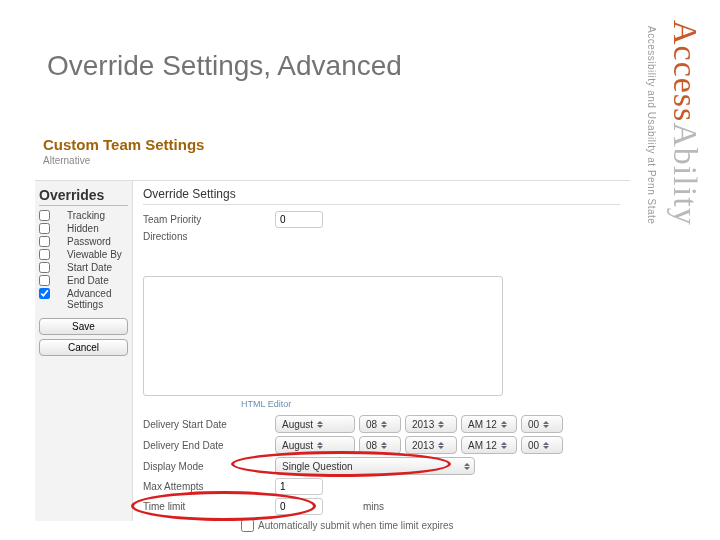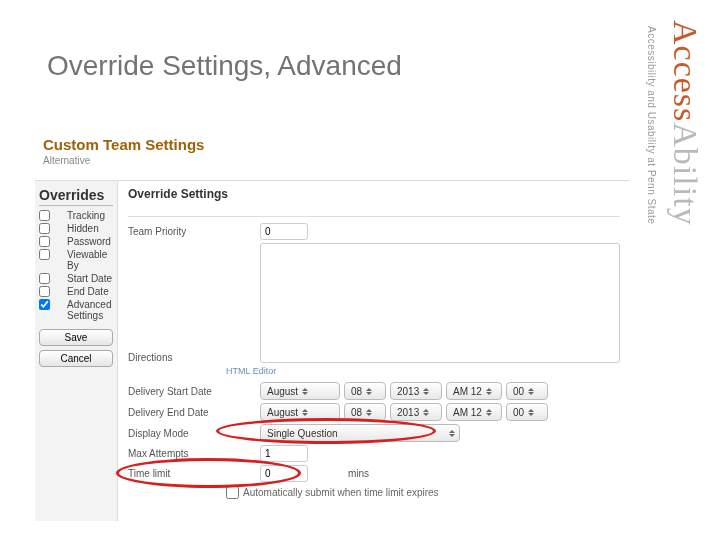--- a/index.html
+++ b/index.html
@@ -82,25 +82,25 @@
     border: 1px solid #aaa;
     border-radius: 4px;
     background: linear-gradient(#fff,#e6e6e6);
     cursor: pointer;
   }
   .main {
     flex: 1;
     padding: 6px 10px;
   }
   .main-head {
-    font-weight: bold;
+    font-weight: normal;
     font-size: 12px;
     margin-bottom: 6px;
     border-bottom: 1px solid #ddd;
-    padding-bottom: 15px;
+    padding-bottom: 3px;
   }
   .form-row {
     display: flex;
     align-items: center;
     margin: 3px 0;
     font-size: 10px;
     color: #555;
     gap: 34px;
   }
   .form-label {
@@ -250,21 +250,21 @@
     </div>
 
     <div class="main">
       <div class="main-head">Override Settings</div>
 
       <div class="form-row">
         <div class="form-label">Team Priority</div>
         <input class="txtin number" value="0" style="">
       </div>
 
-      <div class="form-row" style="align-items:flex-end;">
+      <div class="form-row" style="align-items:flex-start;flex-direction:column;">
         <div class="form-label">Directions</div>
         <div class="richarea"></div>
       </div>
       <div class="area-footer">HTML Editor</div>
 
       <div class="form-row">
         <div class="form-label">Delivery Start Date</div>
         <div class="sel-group">
           <div class="mac-select" style="width:80px">
               <span>August</span>

